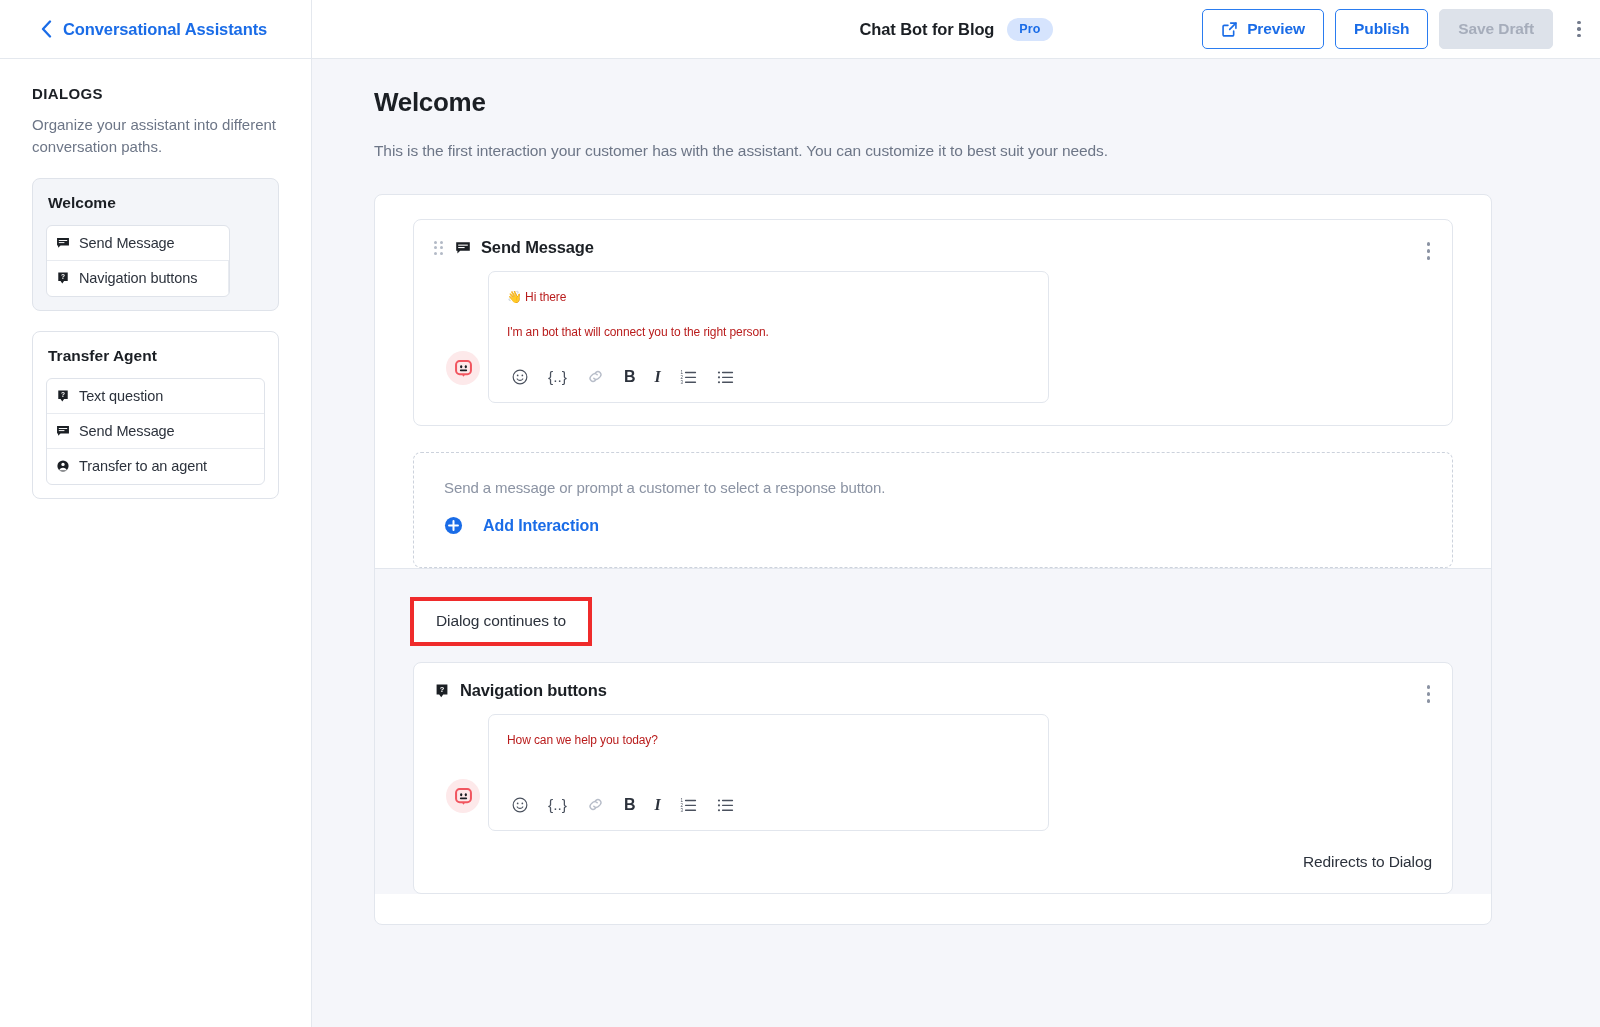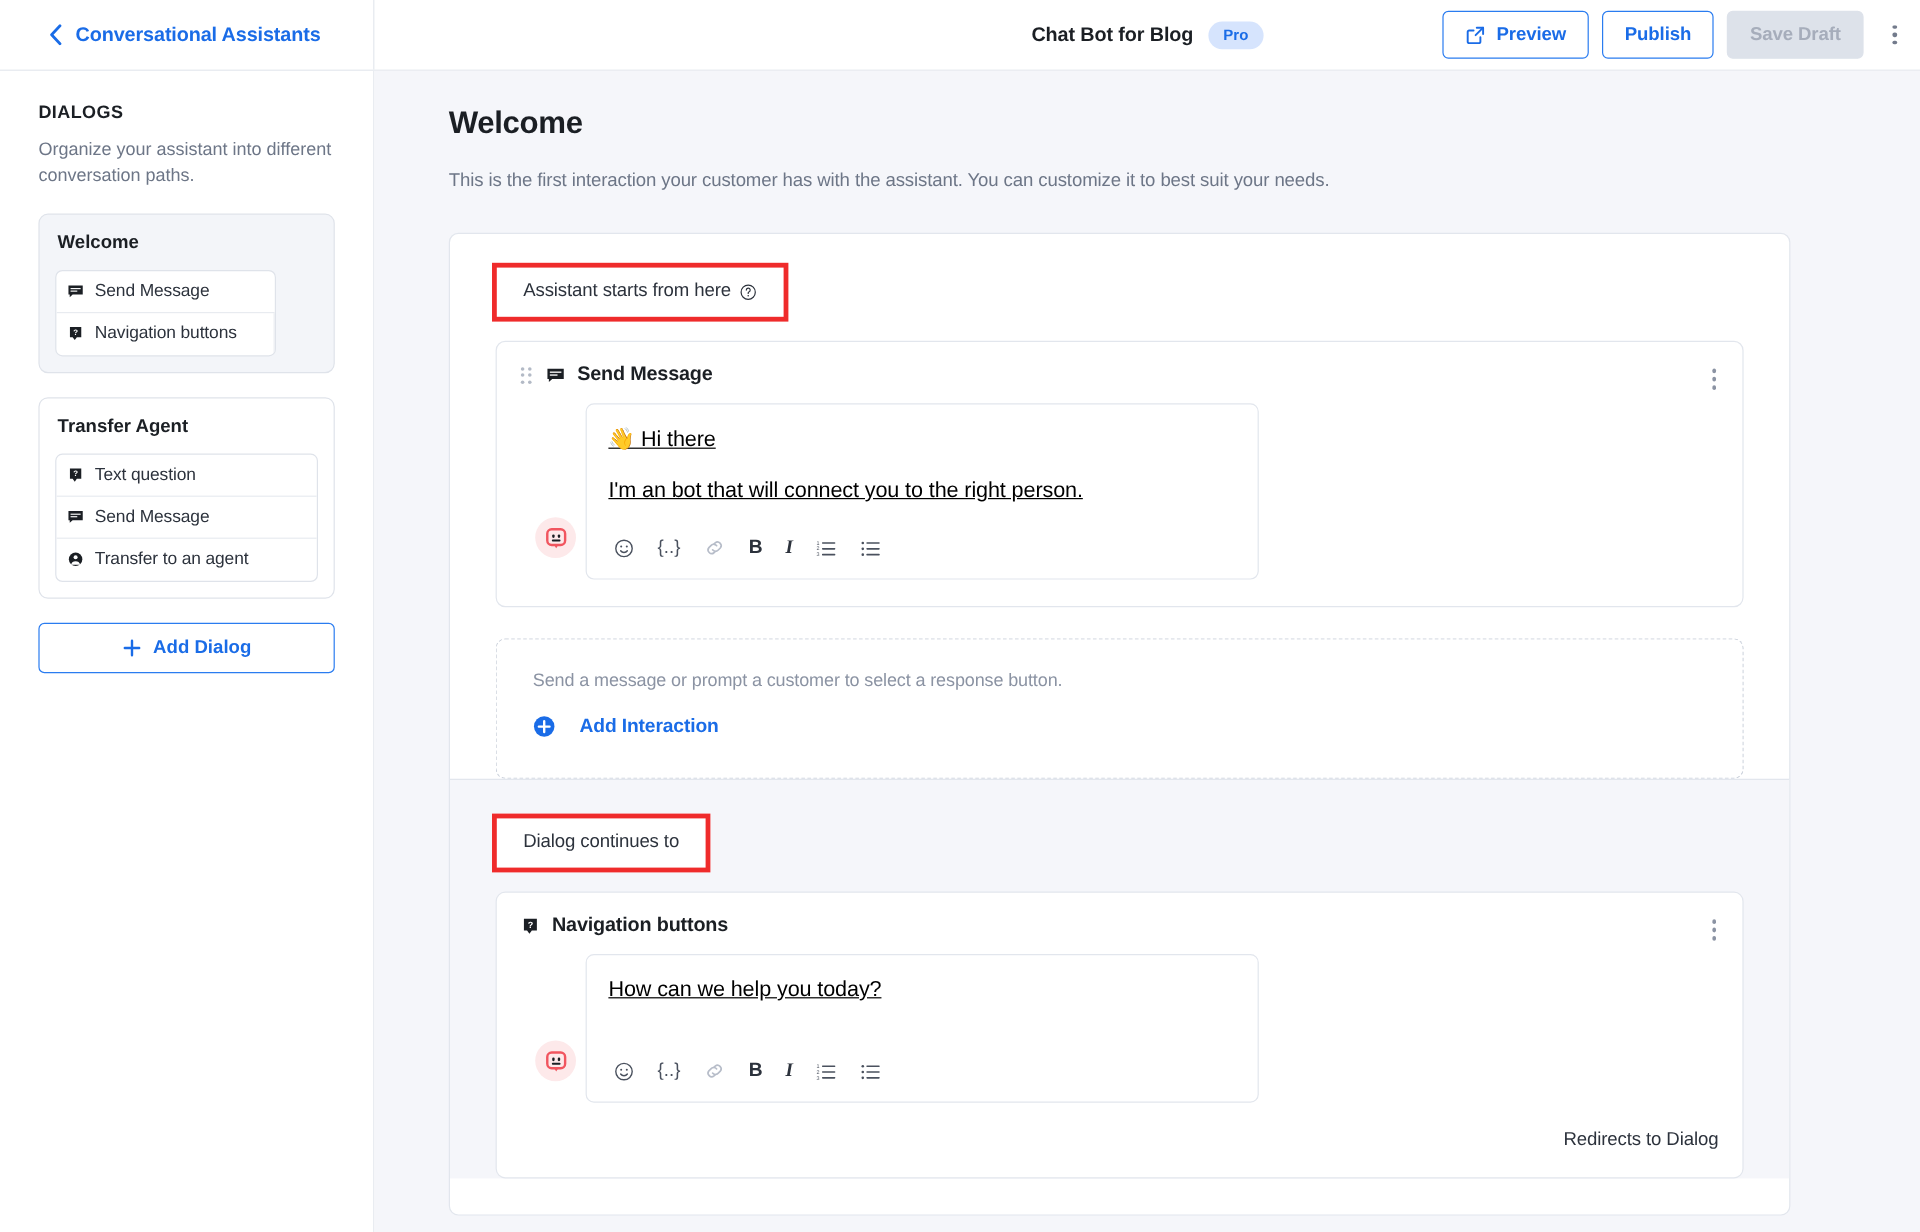--- a/index.html
+++ b/index.html
@@ -154,21 +154,21 @@
   .editor-wrap { display: flex; align-items: flex-end; gap: 0; padding-left: 12px; margin-top: 14px; }
   .bot-avatar {
     width: 34px; height: 34px; border-radius: 50%; background: #fde9ea;
     display: flex; align-items: center; justify-content: center; flex: 0 0 34px;
     margin-bottom: 18px; margin-right: 8px;
   }
   .editor-box {
     flex: 1; max-width: 561px; border: 1px solid #e2e6ed; border-radius: 7px;
     background: #ffffff; padding: 18px 18px 0;
   }
-  .editor-line { font-size: 18px; color: #000000; letter-spacing: -0.1px; margin-bottom: 22px; text-decoration: underline; }
+  .editor-line { font-size: 12px; color: #b91c1c; letter-spacing: -0.1px; margin-bottom: 22px; }
   .editor-line.first { margin-bottom: 21px; }
   .editor-toolbar {
     display: flex; align-items: center; gap: 19px;
     padding: 6px 4px 16px;
   }
   .tb-btn { cursor: pointer; display: inline-flex; align-items: center; justify-content: center; color: #4a515e; }
   .tb-btn.muted { color: #b7bdc9; }
   .tb-text { font-size: 15.5px; color: #4a515e; font-family: "Liberation Sans", sans-serif; }
   .tb-bold { font-size: 16px; font-weight: bold; color: #2c323c; }
   .tb-italic { font-size: 16px; font-style: italic; font-weight: bold; color: #2c323c; font-family: "Liberation Serif", serif; }
@@ -315,55 +315,33 @@
                   <circle cx="8" cy="6.2" r="1.9" fill="#ffffff"></circle>
                   <path d="M3.6 13.2a4.6 4.6 0 0 1 8.8 0z" fill="#ffffff"></path>
                 </svg>
               </span>
               <span class="node-label">Transfer to an agent</span>
             </div>
 
           </div>
         </div>
 
-        <div class="add-dialog-btn">
-          <span style="line-height:0">
-            <svg width="16" height="16" viewBox="0 0 16 16">
-              <path d="M8 2v12M2 8h12" stroke="#1a6ce7" stroke-width="2" stroke-linecap="round"></path>
-            </svg>
-          </span>
-          <span>Add Dialog</span>
-        </div>
 
       </div>
 
     </div>
 
     <div class="main">
       <div class="main-inner">
 
         <h1 class="page-title">Welcome</h1>
         <p class="page-sub">This is the first interaction your customer has with the assistant. You can customize it to best suit your needs.</p>
 
         <div class="flow-card">
 
-          <div class="section-head-row">
-            <div class="redbox">
-              <span class="redbox-text">
-                <span>Assistant starts from here</span>
-                <span style="line-height:0">
-                  <svg width="15" height="15" viewBox="0 0 18 18" fill="none">
-                    <circle cx="9" cy="9" r="7.1" stroke="#2c323c" stroke-width="1.2"></circle>
-                    <path d="M7.1 6.9a1.95 1.95 0 1 1 2.6 1.85c-.45.18-.7.5-.7 1v.5" stroke="#2c323c" stroke-width="1.2" stroke-linecap="round"></path>
-                    <circle cx="9" cy="12.6" r="0.8" fill="#2c323c"></circle>
-                  </svg>
-                </span>
-              </span>
-            </div>
-          </div>
 
           <div class="node-card">
             <div class="node-card-head">
               <span class="drag-dots">
                 <i></i>
                   <i></i>
                   <i></i>
                   <i></i>
                   <i></i>
                   <i></i>

